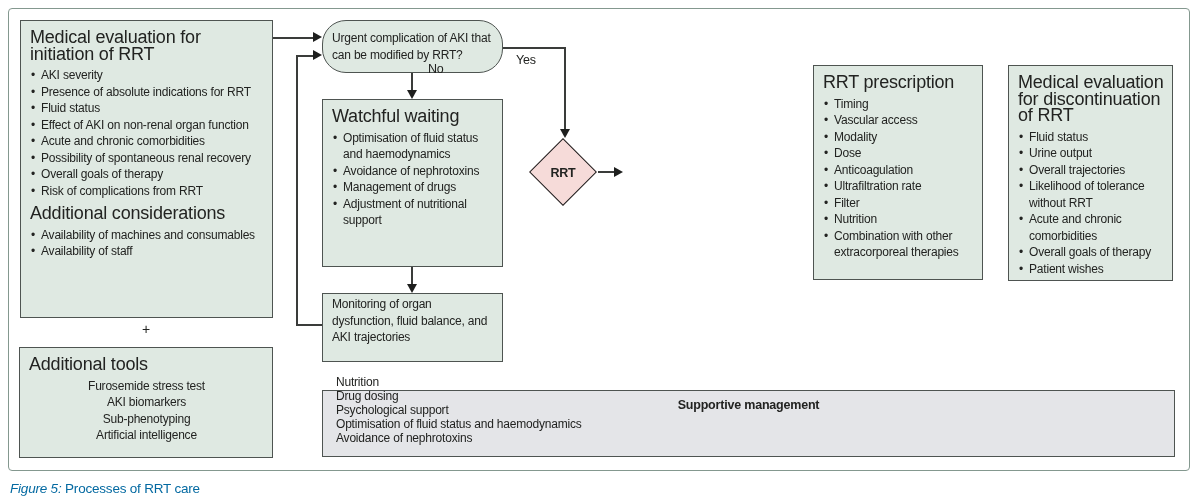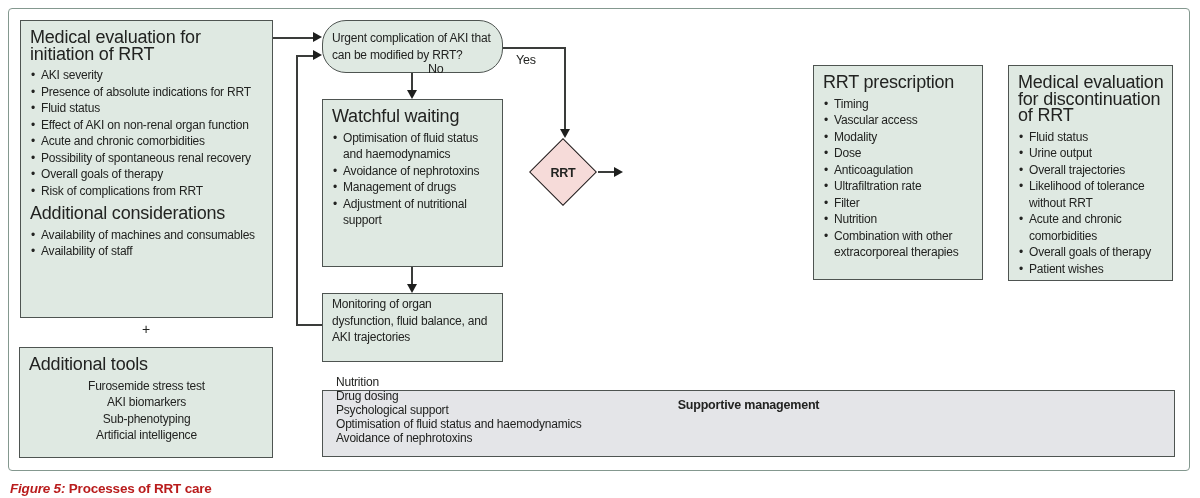--- a/index.html
+++ b/index.html
@@ -46,21 +46,21 @@
     position:absolute;left:539px;top:148px;width:48px;height:48px;
     background:#f6dbd9;border:1.5px solid #1f1f1f;transform:rotate(45deg);
     box-sizing:border-box;
   }
   .diamond span{
     position:absolute;left:0;top:0;width:48px;height:48px;
     display:flex;align-items:center;justify-content:center;
     transform:rotate(-45deg);font-weight:bold;font-size:12.5px;
   }
   .plus{position:absolute;left:136px;top:321px;width:20px;text-align:center;font-size:14px;}
-  .caption{position:absolute;left:10px;top:481px;font-size:13.5px;font-weight:bold;color:#b91c1c;}
+  .caption{position:absolute;left:10px;top:481px;font-size:13.5px;font-weight:normal;color:#0369a1;}
   .caption .fig{font-style:italic;}
 </style>
 </head>
 <body>
 
 <div id="stage">
 
   <div class="outer"></div>
 
   <div class="box" style="left:20px;top:20px;width:253px;height:298px;">

